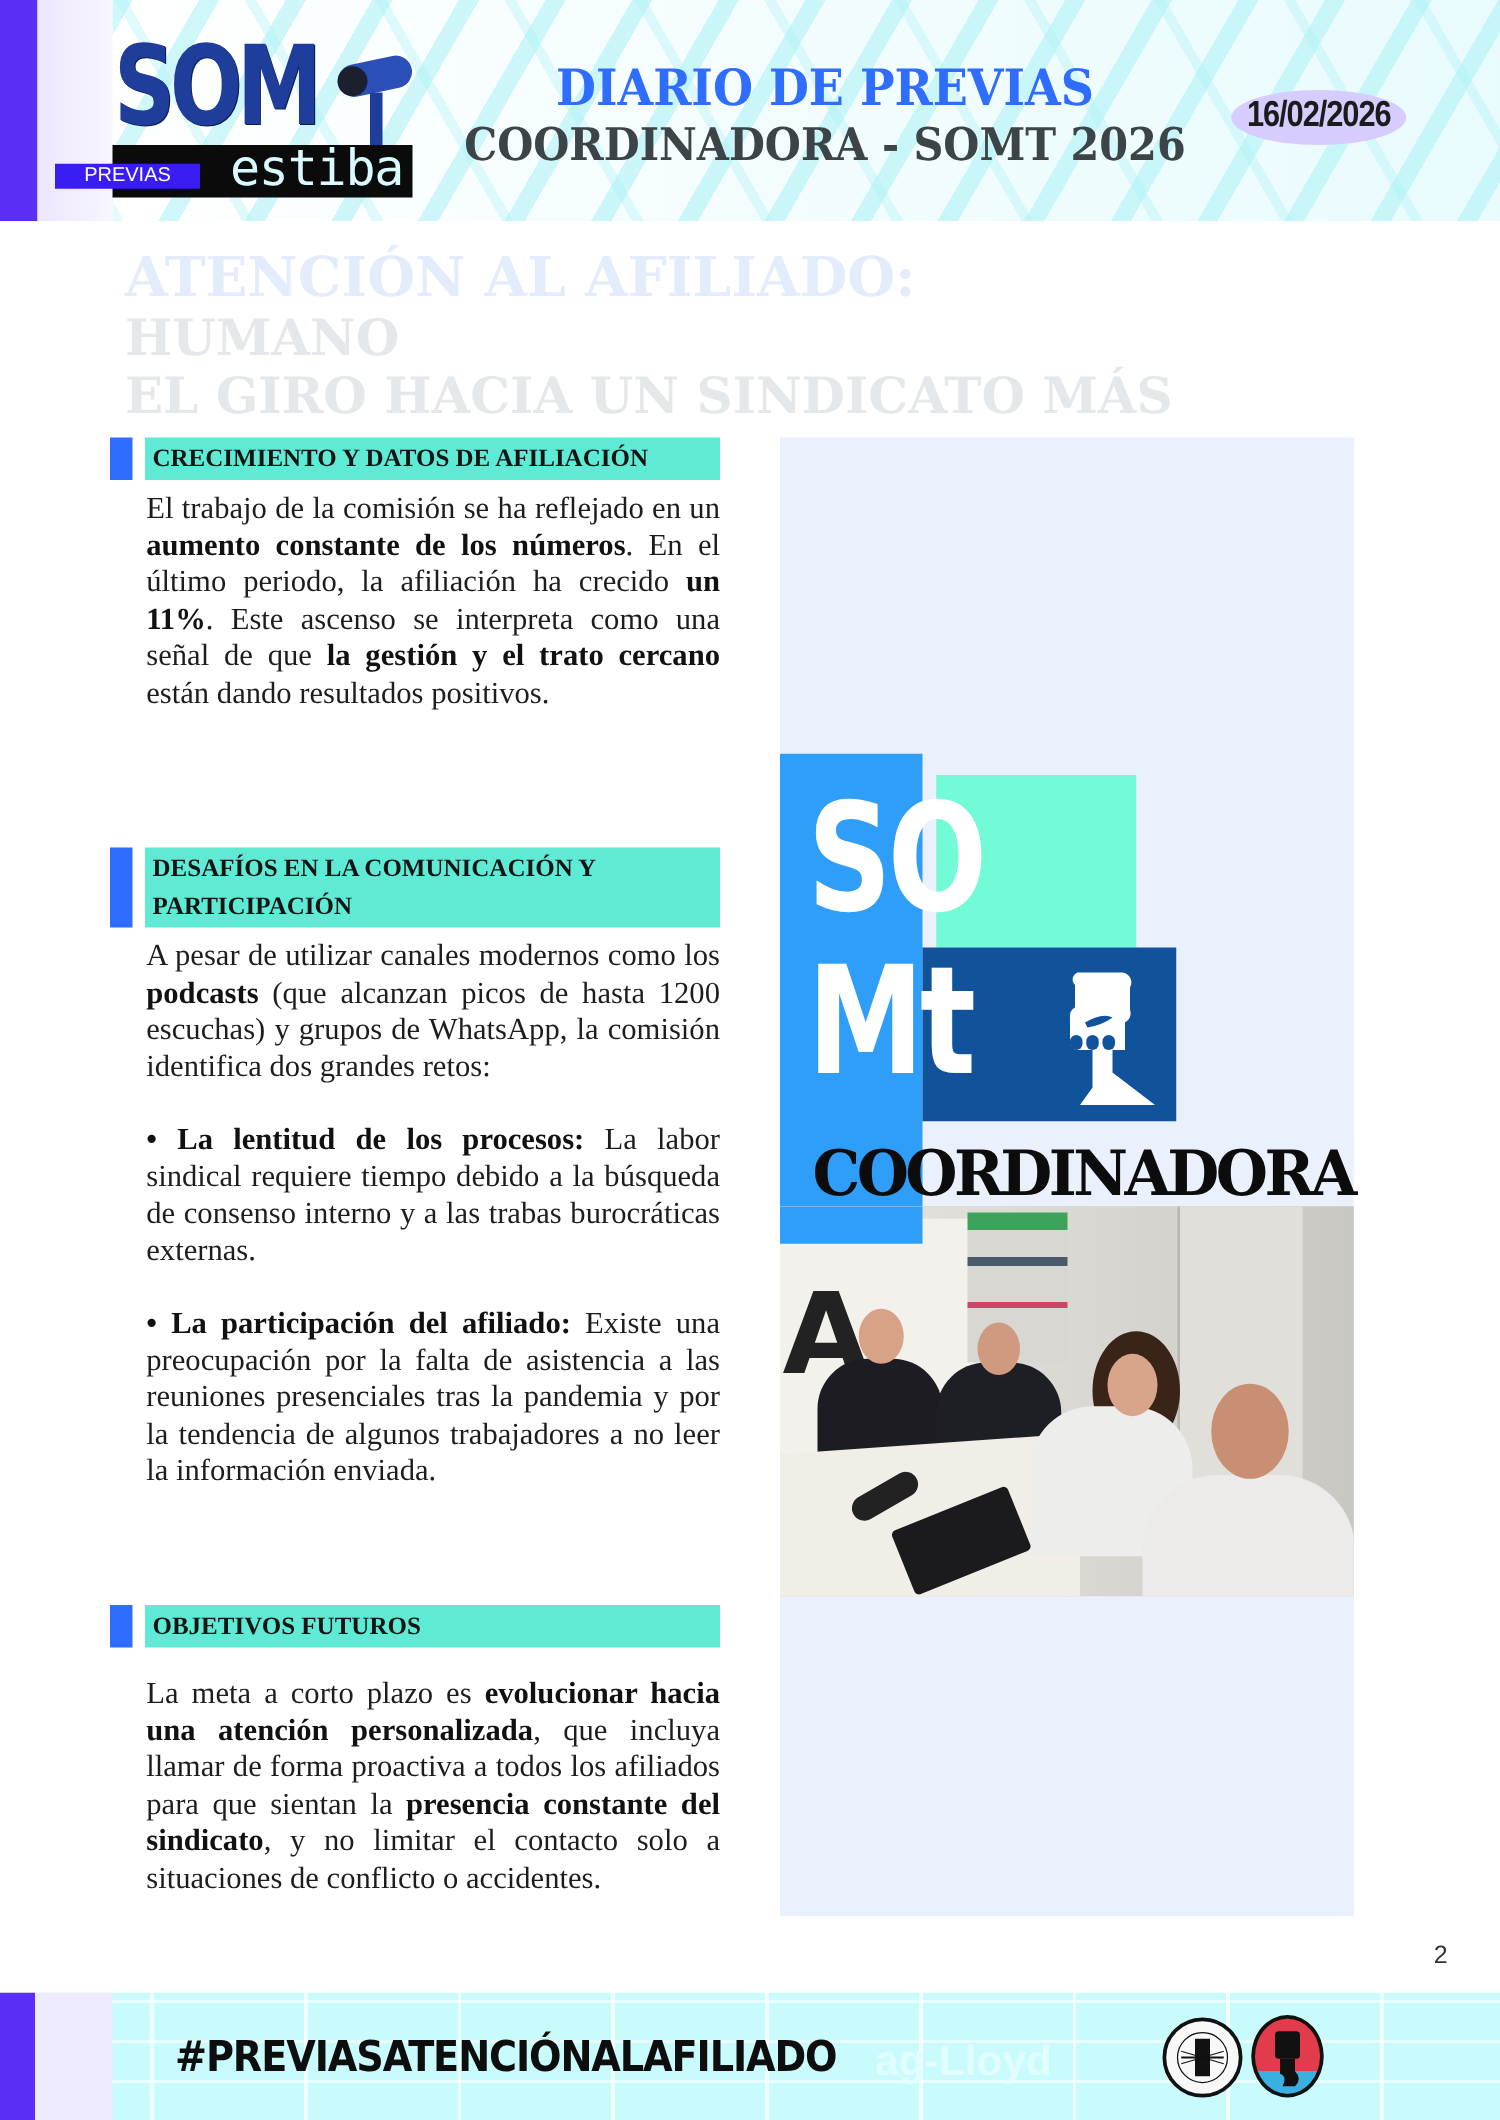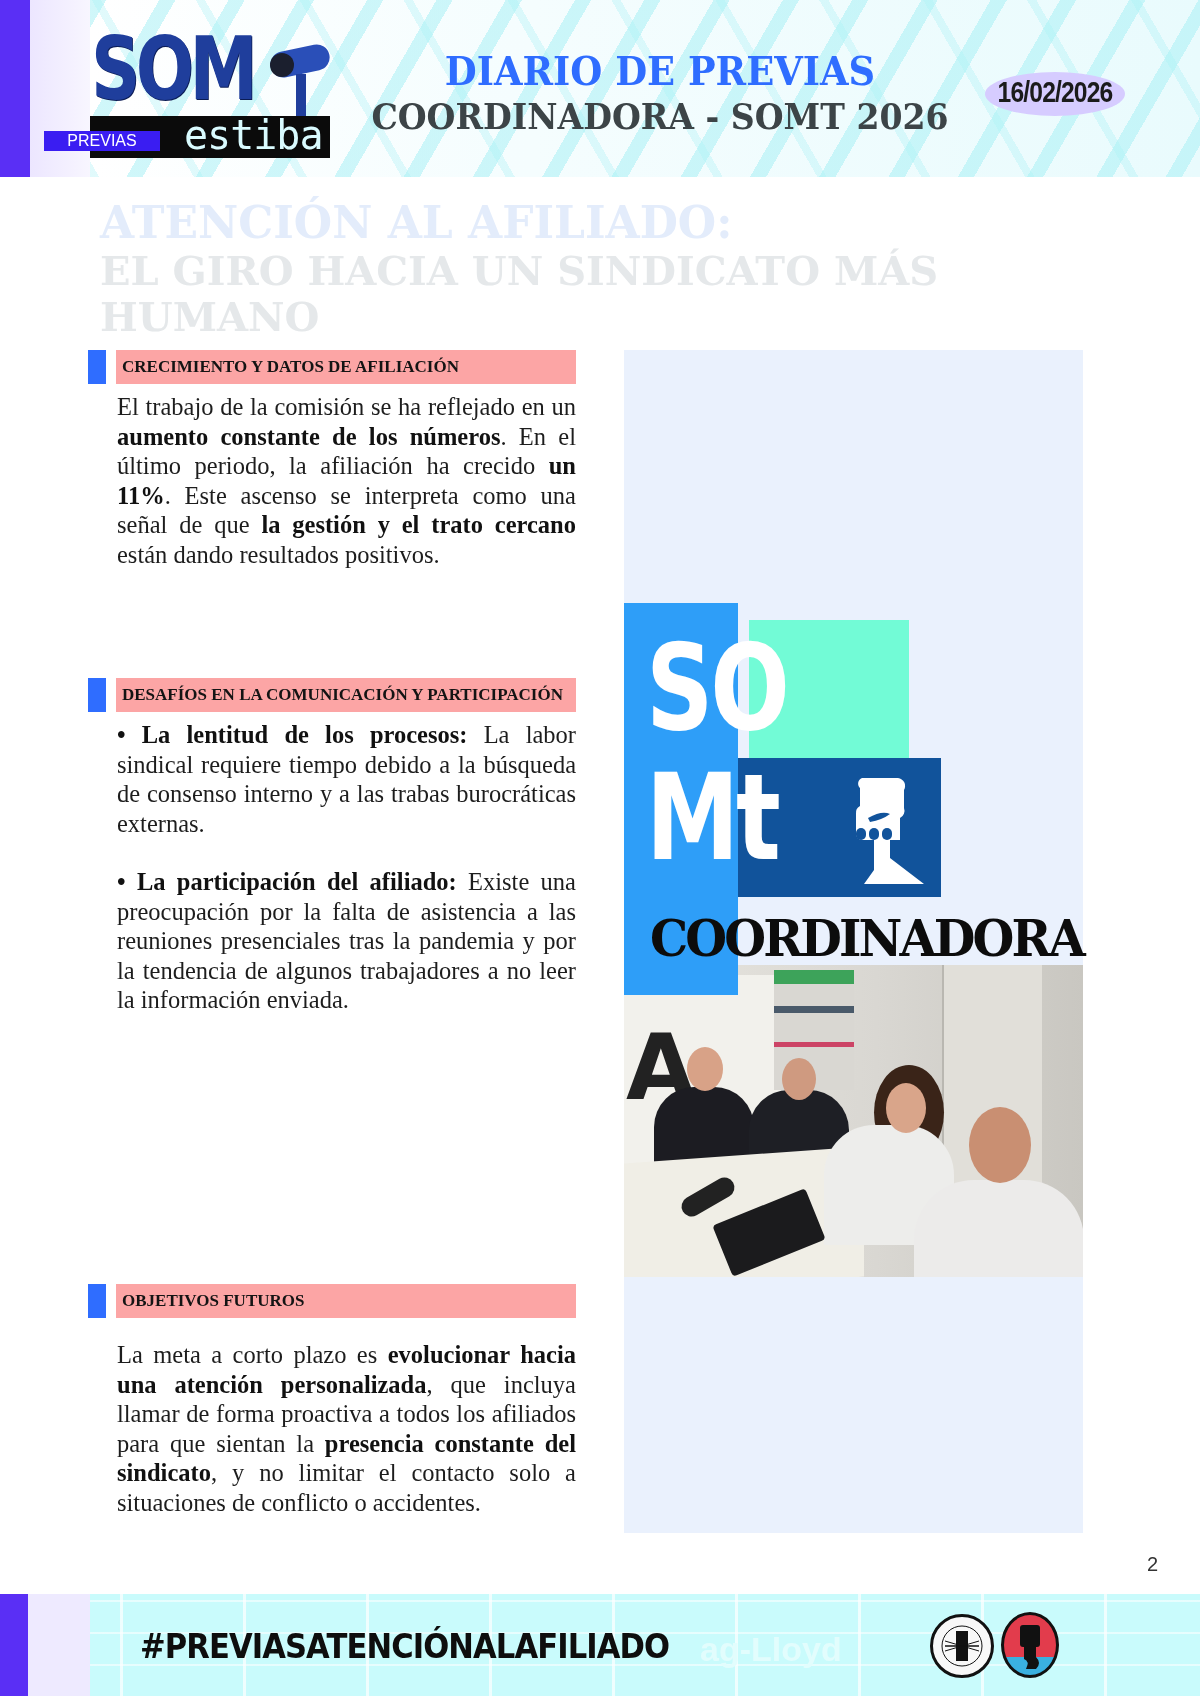--- a/index.html
+++ b/index.html
@@ -40,21 +40,21 @@
   
   .main-title { position: absolute; left: 100px; top: 198px; width: 1000px; text-align: left; }
   .mt-1 { font-family: "DejaVu Serif", serif; font-weight: 900; font-size: 44px; color: #e3ecfb; line-height: 50px; }
   .mt-2 { font-family: "DejaVu Serif", serif; font-weight: 900; font-size: 40px; color: #e5e8ea; line-height: 46px; }
 
   
   .left-col { position: absolute; left: 88px; top: 350px; width: 488px; }
   .section { position: absolute; left: 0; width: 488px; }
   .sec-head { position: relative; display: flex; }
   .sec-accent { width: 18px; background: #2f6dff; margin-right: 10px; flex: none; }
-  .sec-title { flex: 1; background: #fca5a5; font-family: "Liberation Serif", serif; font-weight: bold; font-size: 17px; line-height: 30px;
+  .sec-title { flex: 1; background: #5eead4; font-family: "Liberation Serif", serif; font-weight: bold; font-size: 20px; line-height: 30px;
     padding: 2px 6px; color: #141414; }
   .sec-body { margin-left: 29px; margin-top: 8px; font-family: "Liberation Serif", serif; font-size: 24.5px; line-height: 29.5px; text-align: justify; color: #1d1d1d; }
   .sec-body b { font-weight: bold; color: #111; }
   .sec-body p + p { margin-top: 29px; }
 
   
   .right-panel { position: absolute; left: 624px; top: 350px; width: 459px; height: 1183px; background: #eaf1fd; }
   .logo-block { position: absolute; left: 624px; top: 603px; width: 509px; height: 362px; }
   .lb-blue { position: absolute; left: 0; top: 0; width: 114px; height: 362px; background: #2e9ef8; }
   .lb-mint { position: absolute; left: 125px; top: 17px; width: 160px; height: 138px; background: #72fbd6; }
@@ -129,42 +129,43 @@
     <div class="title-1">DIARIO DE PREVIAS</div>
     <div class="title-2">COORDINADORA - SOMT 2026</div>
   </div>
 
   <div class="date-pill"></div>
   <div class="date-text">16/02/2026</div>
 </div>
 
 <div class="main-title">
   <div class="mt-1">ATENCIÓN AL AFILIADO:</div>
+  <div class="mt-2">HUMANO</div>
   <div class="mt-2">EL GIRO HACIA UN SINDICATO MÁS</div>
-  <div class="mt-2">HUMANO</div>
 </div>
 
 <div class="left-col">
 
   <div class="section" style="top:0;">
     <div class="sec-head">
       <div class="sec-accent"></div>
       <div class="sec-title">CRECIMIENTO Y DATOS DE AFILIACIÓN</div>
     </div>
     <div class="sec-body">
         <p><span>El trabajo de la comisión se ha reflejado en un </span><b>aumento constante de los números</b><span>. En el último periodo, la afiliación ha crecido </span><b>un 11%</b><span>. Este ascenso se interpreta como una señal de que </span><b>la gestión y el trato cercano</b><span> están dando resultados positivos.</span></p>
       </div>
   </div>
 
   <div class="section" style="top:328px;">
     <div class="sec-head">
       <div class="sec-accent"></div>
       <div class="sec-title">DESAFÍOS EN LA COMUNICACIÓN Y PARTICIPACIÓN</div>
     </div>
     <div class="sec-body">
+        <p><span>A pesar de utilizar canales modernos como los </span><b>podcasts</b><span> (que alcanzan picos de hasta 1200 escuchas) y grupos de WhatsApp, la comisión identifica dos grandes retos:</span></p>
         <p><b>• La lentitud de los procesos:</b><span> La labor sindical requiere tiempo debido a la búsqueda de consenso interno y a las trabas burocráticas externas.</span></p>
         <p><b>• La participación del afiliado:</b><span> Existe una preocupación por la falta de asistencia a las reuniones presenciales tras la pandemia y por la tendencia de algunos trabajadores a no leer la información enviada.</span></p>
       </div>
   </div>
 
   <div class="section" style="top:934px;">
     <div class="sec-head">
       <div class="sec-accent"></div>
       <div class="sec-title">OBJETIVOS FUTUROS</div>
     </div>

